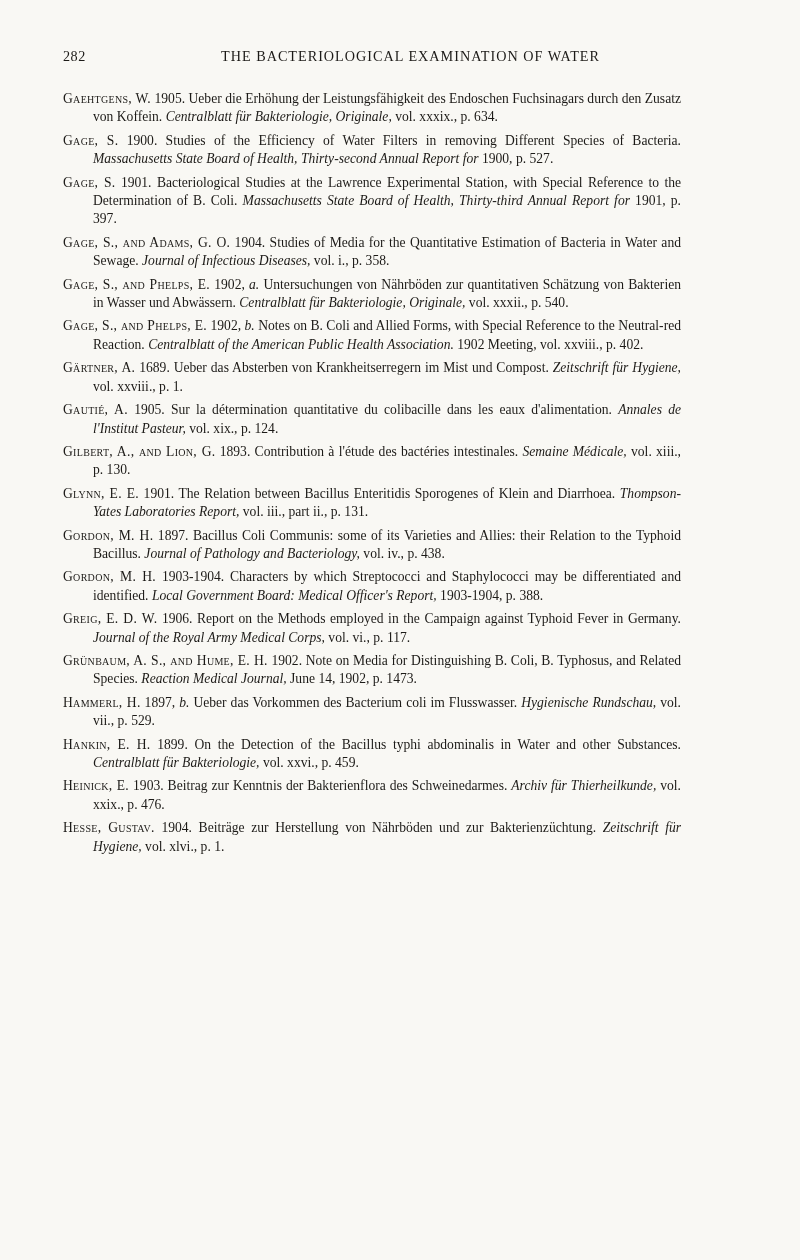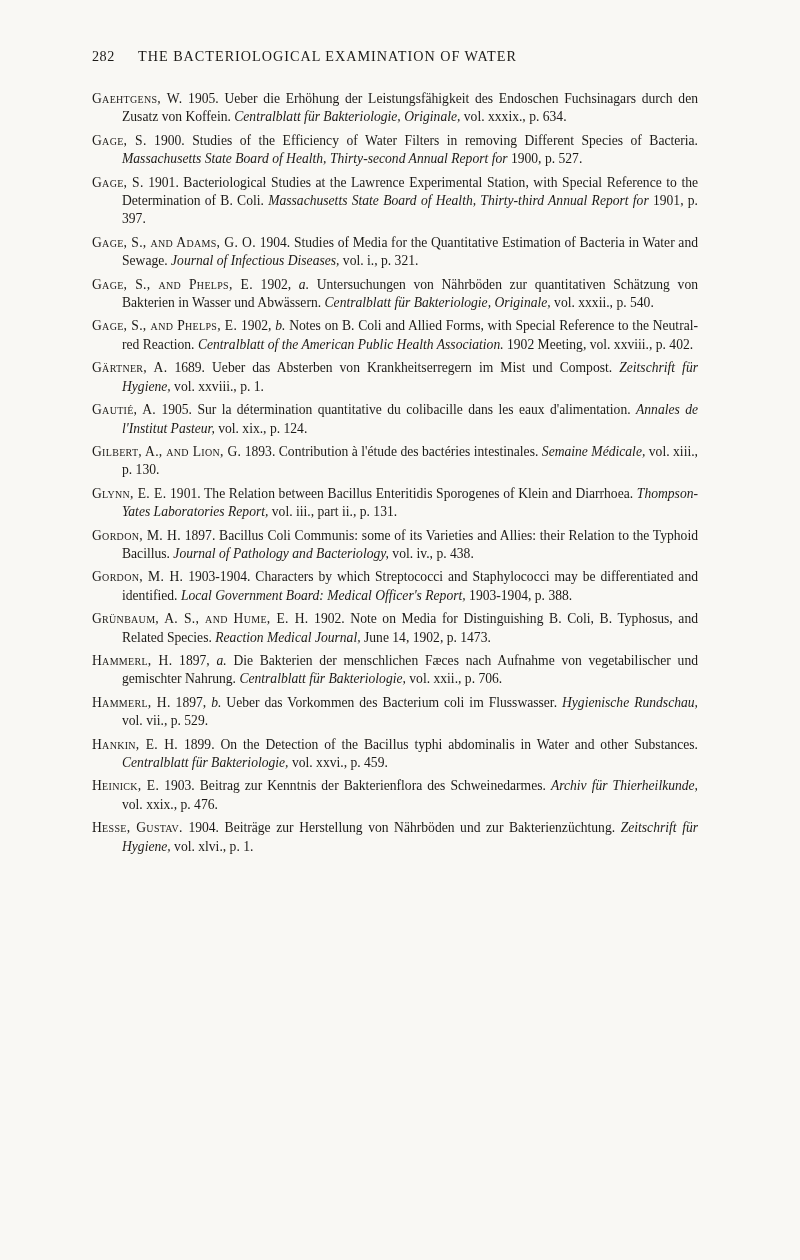--- a/index.html
+++ b/index.html
@@ -8,42 +8,43 @@
     width: 800px;
     height: 1260px;
     background: #f9f8f4;
     font-family: "Liberation Serif", "DejaVu Serif", serif;
     color: #1c1a17;
     overflow: hidden;
   }
   .page {
     width: 800px;
     height: 1260px;
-    padding: 48px 88px 24px 92px;
+    padding: 48px 88px 24px 63px;
   }
   .running-head {
     position: relative;
     font-size: 14.2px;
     letter-spacing: 1px;
     margin-bottom: 25px;
     white-space: nowrap;
   }
   .page-number {
     position: absolute;
     left: 0;
     top: 0;
     letter-spacing: 0.5px;
   }
   .running-title {
     display: block;
+    text-align: center;
     padding-left: 46px;
   }
   .references { width: 618px; }
   .ref {
-    margin: 0 12px 5px 0;
+    margin: 0 0 5px 0;
     padding-left: 30px;
     text-indent: -30px;
     font-size: 13.6px;
     line-height: 18.4px;
     text-align: justify;
   }
   .sc { font-variant: small-caps; letter-spacing: 0.3px; }
   .it { font-style: italic; }
   .pl { font-style: normal; }
 </style>
@@ -52,29 +53,29 @@
 
 <div class="page">
   <header class="running-head">
     <span class="page-number">282</span>
     <span class="running-title">THE BACTERIOLOGICAL EXAMINATION OF WATER</span>
   </header>
   <main class="references">
       <p class="ref"><span class="sc">Gaehtgens, W.</span><span class="pl"> 1905. Ueber die Erhöhung der Leistungsfähigkeit des Endoschen Fuchsinagars durch den Zusatz von Koffein. </span><span class="it">Centralblatt für Bakteriologie, Originale,</span><span class="pl"> vol. xxxix., p. 634.</span></p>
       <p class="ref"><span class="sc">Gage, S.</span><span class="pl"> 1900. Studies of the Efficiency of Water Filters in removing Different Species of Bacteria. </span><span class="it">Massachusetts State Board of Health, Thirty-second Annual Report for</span><span class="pl"> 1900, p. 527.</span></p>
       <p class="ref"><span class="sc">Gage, S.</span><span class="pl"> 1901. Bacteriological Studies at the Lawrence Experimental Station, with Special Reference to the Determination of B. Coli. </span><span class="it">Massachusetts State Board of Health, Thirty-third Annual Report for</span><span class="pl"> 1901, p. 397.</span></p>
-      <p class="ref"><span class="sc">Gage, S., and Adams, G. O.</span><span class="pl"> 1904. Studies of Media for the Quantitative Estimation of Bacteria in Water and Sewage. </span><span class="it">Journal of Infectious Diseases,</span><span class="pl"> vol. i., p. 321.</span></p>
+      <p class="ref"><span class="sc">Gage, S., and Adams, G. O.</span><span class="pl"> 1904. Studies of Media for the Quantitative Estimation of Bacteria in Water and Sewage. </span><span class="it">Journal of Infectious Diseases,</span><span class="pl"> vol. i., p. 358.</span></p>
       <p class="ref"><span class="sc">Gage, S., and Phelps, E.</span><span class="pl"> 1902, </span><span class="it">a.</span><span class="pl"> Untersuchungen von Nährböden zur quantitativen Schätzung von Bakterien in Wasser und Abwässern. </span><span class="it">Centralblatt für Bakteriologie, Originale,</span><span class="pl"> vol. xxxii., p. 540.</span></p>
       <p class="ref"><span class="sc">Gage, S., and Phelps, E.</span><span class="pl"> 1902, </span><span class="it">b.</span><span class="pl"> Notes on B. Coli and Allied Forms, with Special Reference to the Neutral-red Reaction. </span><span class="it">Centralblatt of the American Public Health Association.</span><span class="pl"> 1902 Meeting, vol. xxviii., p. 402.</span></p>
       <p class="ref"><span class="sc">Gärtner, A.</span><span class="pl"> 1689. Ueber das Absterben von Krankheitserregern im Mist und Compost. </span><span class="it">Zeitschrift für Hygiene,</span><span class="pl"> vol. xxviii., p. 1.</span></p>
       <p class="ref"><span class="sc">Gautié, A.</span><span class="pl"> 1905. Sur la détermination quantitative du colibacille dans les eaux d'alimentation. </span><span class="it">Annales de l'Institut Pasteur,</span><span class="pl"> vol. xix., p. 124.</span></p>
       <p class="ref"><span class="sc">Gilbert, A., and Lion, G.</span><span class="pl"> 1893. Contribution à l'étude des bactéries intestinales. </span><span class="it">Semaine Médicale,</span><span class="pl"> vol. xiii., p. 130.</span></p>
       <p class="ref"><span class="sc">Glynn, E. E.</span><span class="pl"> 1901. The Relation between Bacillus Enteritidis Sporogenes of Klein and Diarrhoea. </span><span class="it">Thompson-Yates Laboratories Report,</span><span class="pl"> vol. iii., part ii., p. 131.</span></p>
       <p class="ref"><span class="sc">Gordon, M. H.</span><span class="pl"> 1897. Bacillus Coli Communis: some of its Varieties and Allies: their Relation to the Typhoid Bacillus. </span><span class="it">Journal of Pathology and Bacteriology,</span><span class="pl"> vol. iv., p. 438.</span></p>
       <p class="ref"><span class="sc">Gordon, M. H.</span><span class="pl"> 1903-1904. Characters by which Streptococci and Staphylococci may be differentiated and identified. </span><span class="it">Local Government Board: Medical Officer's Report,</span><span class="pl"> 1903-1904, p. 388.</span></p>
+      <p class="ref"><span class="sc">Greig, E. D. W.</span><span class="pl"> 1906. Report on the Methods employed in the Campaign against Typhoid Fever in Germany. </span><span class="it">Journal of the Royal Army Medical Corps,</span><span class="pl"> vol. vi., p. 117.</span></p>
       <p class="ref"><span class="sc">Grünbaum, A. S., and Hume, E. H.</span><span class="pl"> 1902. Note on Media for Distinguishing B. Coli, B. Typhosus, and Related Species. </span><span class="it">Reaction Medical Journal,</span><span class="pl"> June 14, 1902, p. 1473.</span></p>
-      <p class="ref"><span class="sc">Hammerl, H.</span><span class="pl"> 1897, </span><span class="it">a.</span><span class="pl"> Die Bakterien der menschlichen Fæces nach Aufnahme von vegetabilischer und gemischter Nahrung. </span><span class="it">Centralblatt für Bakteriologie,</span><span class="pl"> vol. xxii., p. 706.</span></p>
       <p class="ref"><span class="sc">Hammerl, H.</span><span class="pl"> 1897, </span><span class="it">b.</span><span class="pl"> Ueber das Vorkommen des Bacterium coli im Flusswasser. </span><span class="it">Hygienische Rundschau,</span><span class="pl"> vol. vii., p. 529.</span></p>
       <p class="ref"><span class="sc">Hankin, E. H.</span><span class="pl"> 1899. On the Detection of the Bacillus typhi abdominalis in Water and other Substances. </span><span class="it">Centralblatt für Bakteriologie,</span><span class="pl"> vol. xxvi., p. 459.</span></p>
       <p class="ref"><span class="sc">Heinick, E.</span><span class="pl"> 1903. Beitrag zur Kenntnis der Bakterienflora des Schweinedarmes. </span><span class="it">Archiv für Thierheilkunde,</span><span class="pl"> vol. xxix., p. 476.</span></p>
       <p class="ref"><span class="sc">Hesse, Gustav.</span><span class="pl"> 1904. Beiträge zur Herstellung von Nährböden und zur Bakterienzüchtung. </span><span class="it">Zeitschrift für Hygiene,</span><span class="pl"> vol. xlvi., p. 1.</span></p>
     </main>
 </div>
 
 </body></html>

